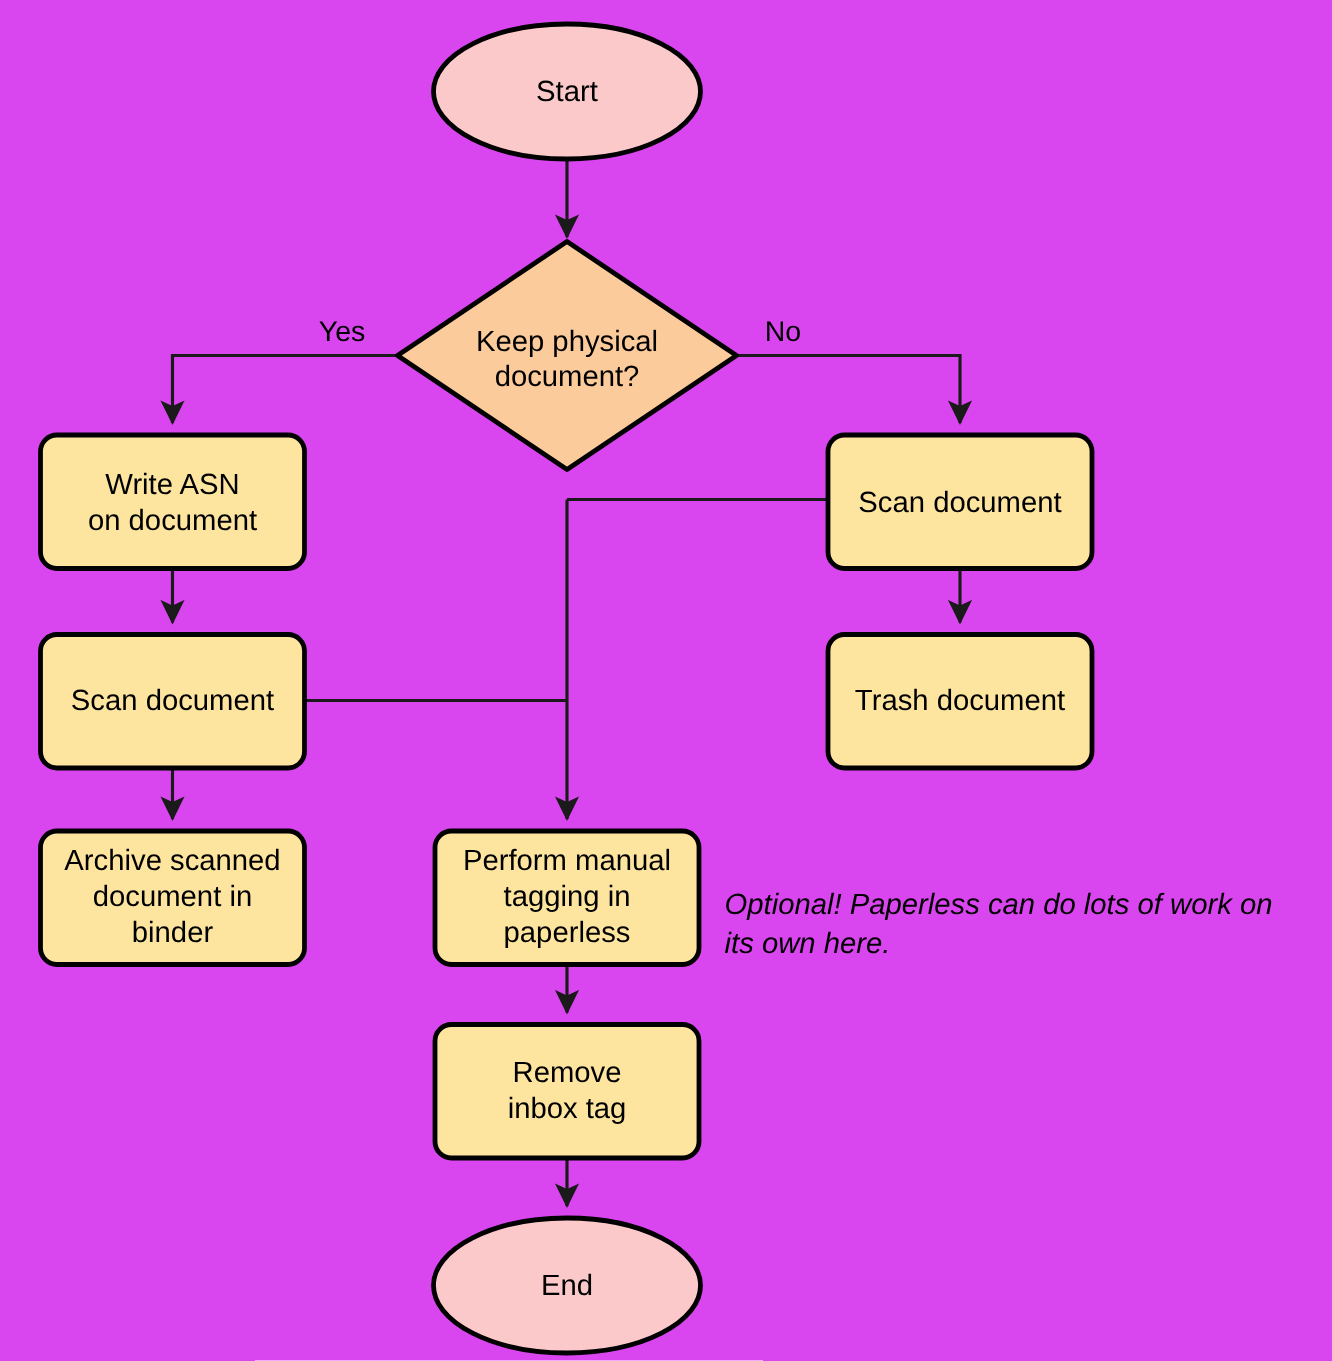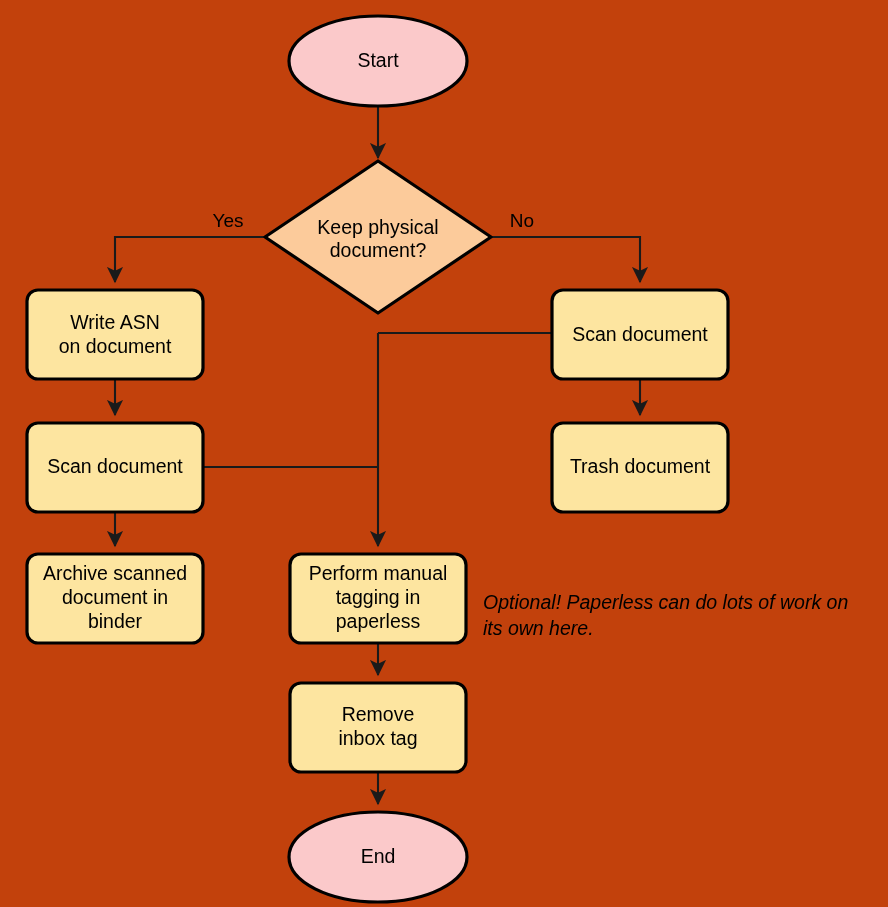--- a/index.html
+++ b/index.html
@@ -11,21 +11,21 @@
   body {
     width: 888px;
     height: 907px;
     font-family: "Liberation Sans", sans-serif;
     overflow: hidden;
   }
   #flowchart-root {
     position: relative;
     width: 888px;
     height: 907px;
-    background: #c2410c;
+    background: #d946ef;
   }
   svg.diagram-canvas {
     position: absolute;
     left: 0;
     top: 0;
     width: 888px;
     height: 907px;
     display: block;
   }
   .node-shape {

